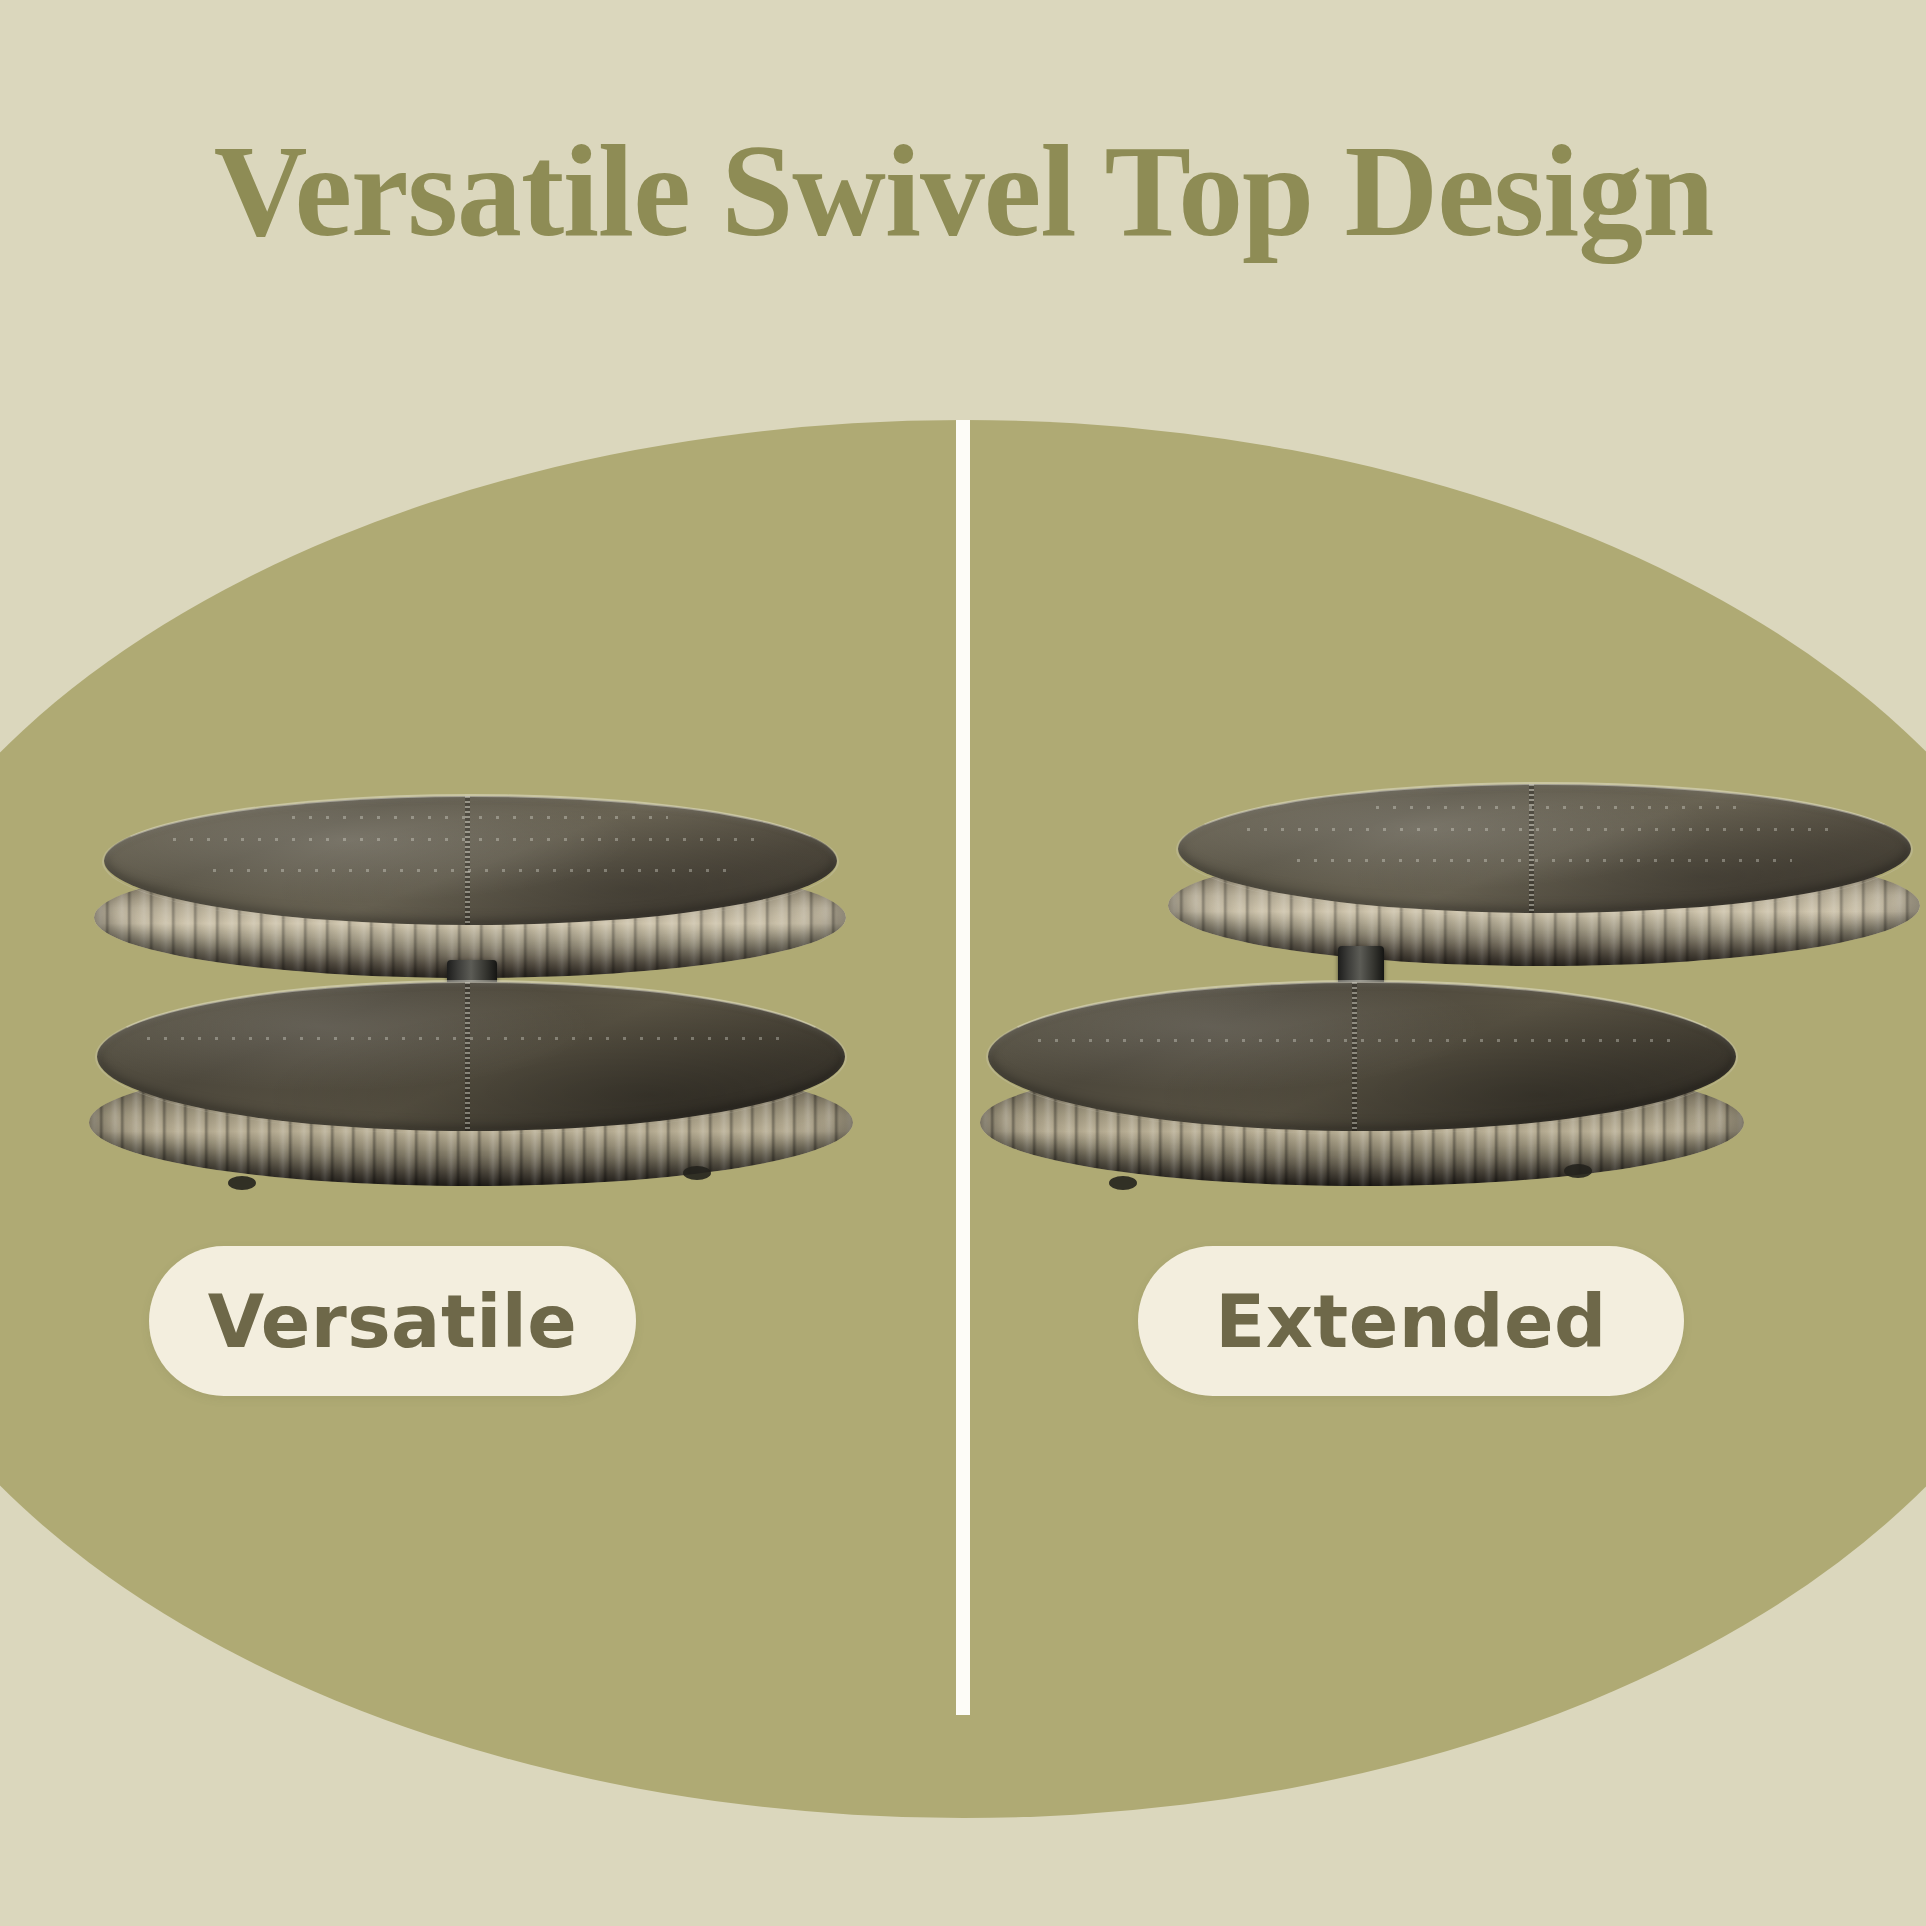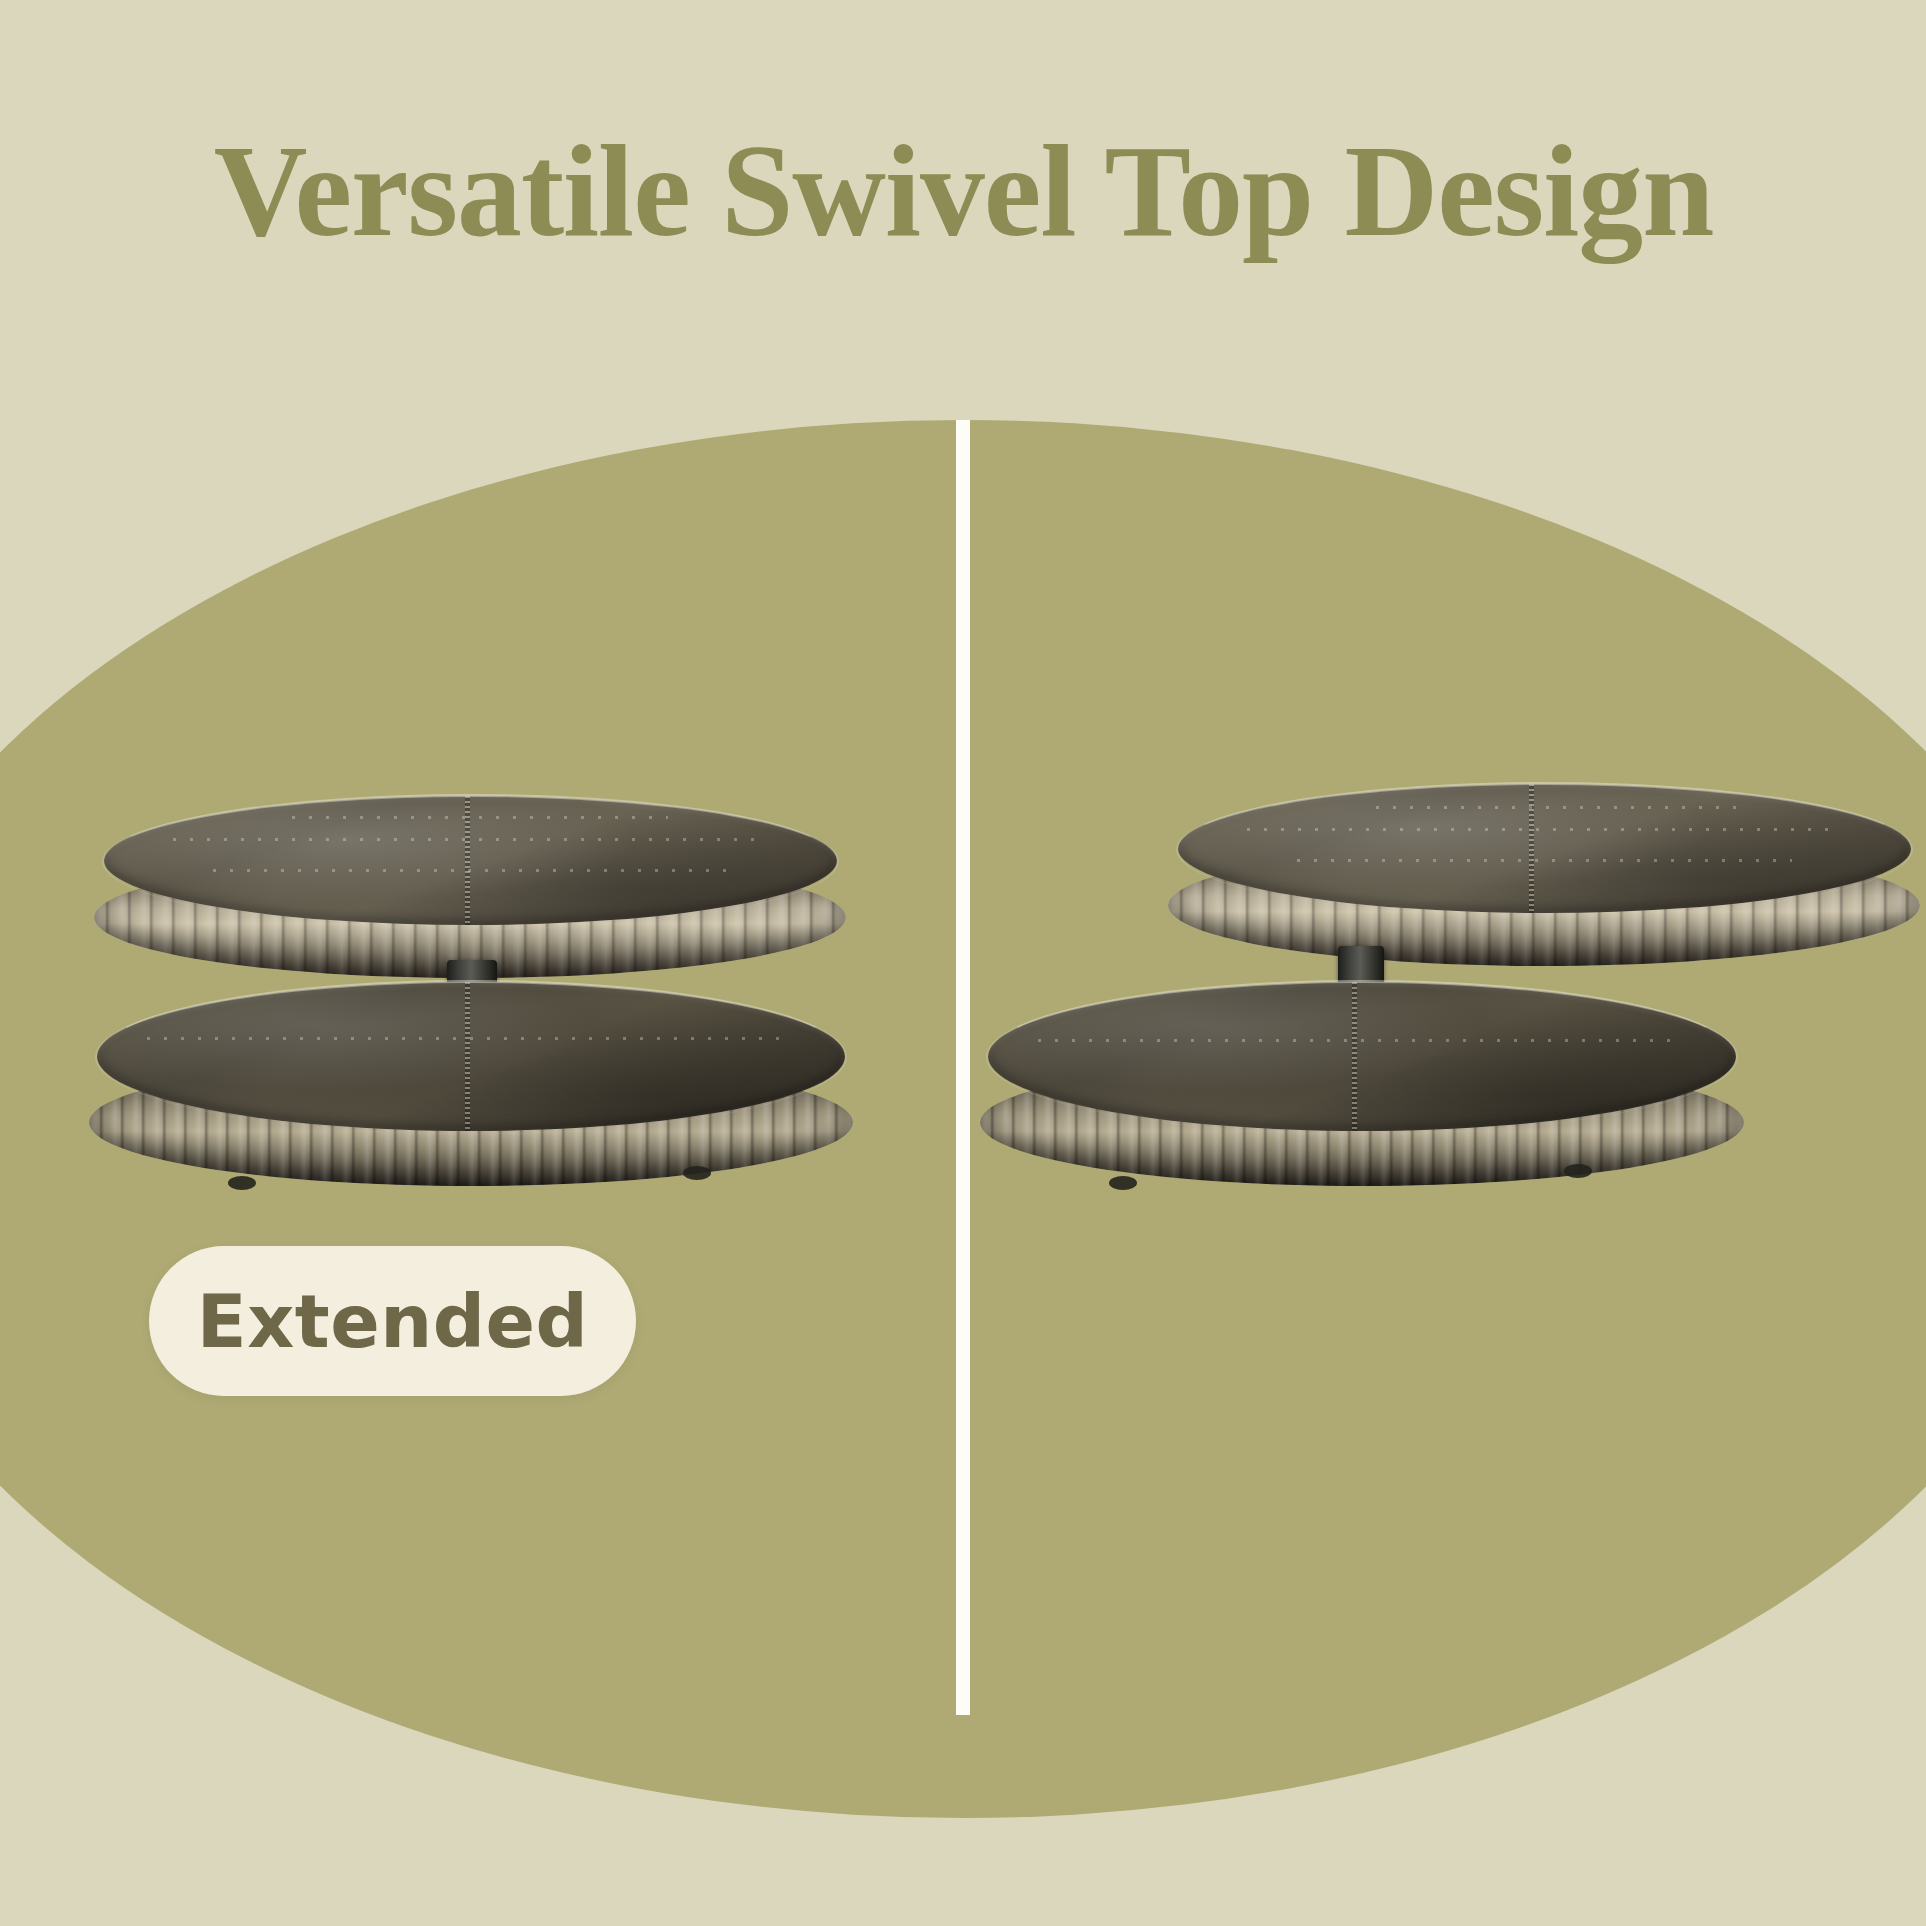--- a/index.html
+++ b/index.html
@@ -240,21 +240,21 @@
           <div class="seam" style="left:368px; top:0; width:5px; height:149px;"></div>
           <div class="rivet-row" style="left:50px; top:55px; width:644px;"></div>
         </div>
         <div class="lip" style="left:6px; top:-2px; width:752px; height:154px;"></div>
         <div class="foot" style="left:139px; top:194px;"></div>
         <div class="foot" style="left:594px; top:184px;"></div>
       </div>
     </div>
 
     <div class="pill retracted" style="top:826px; left:149px;">
-      <span class="pill-label">Extended</span>
+      <span class="pill-label">Versatile</span>
     </div>
   </div>
 
   <div class="half right">
 
     <div class="table-fig right-fig">
 
       <div class="disc" style="left:198px; top:-12px; width:752px; height:198px;">
         <div class="band" style="left:0; top:61px; width:752px; height:121px;"></div>
         <div class="top-face" style="left:10px; top:0px; width:733px; height:129px;">
@@ -291,18 +291,21 @@
                       linear-gradient(158deg,#5e594a 0%,#4d483c 30%,#585243 55%,#423d32 80%,#36312a 100%);">
           <div class="seam" style="left:364px; top:0; width:5px; height:149px;"></div>
           <div class="rivet-row" style="left:50px; top:57px; width:634px;"></div>
         </div>
         <div class="lip" style="left:6px; top:-2px; width:752px; height:154px;"></div>
         <div class="foot" style="left:129px; top:194px;"></div>
         <div class="foot" style="left:584px; top:182px;"></div>
       </div>
     </div>
 
+    <div class="pill extended" style="top:826px; left:168px;">
+      <span class="pill-label">Extended</span>
+    </div>
   </div>
 
   <div class="divider"></div>
 
 </div>
 
 
 </body></html>

